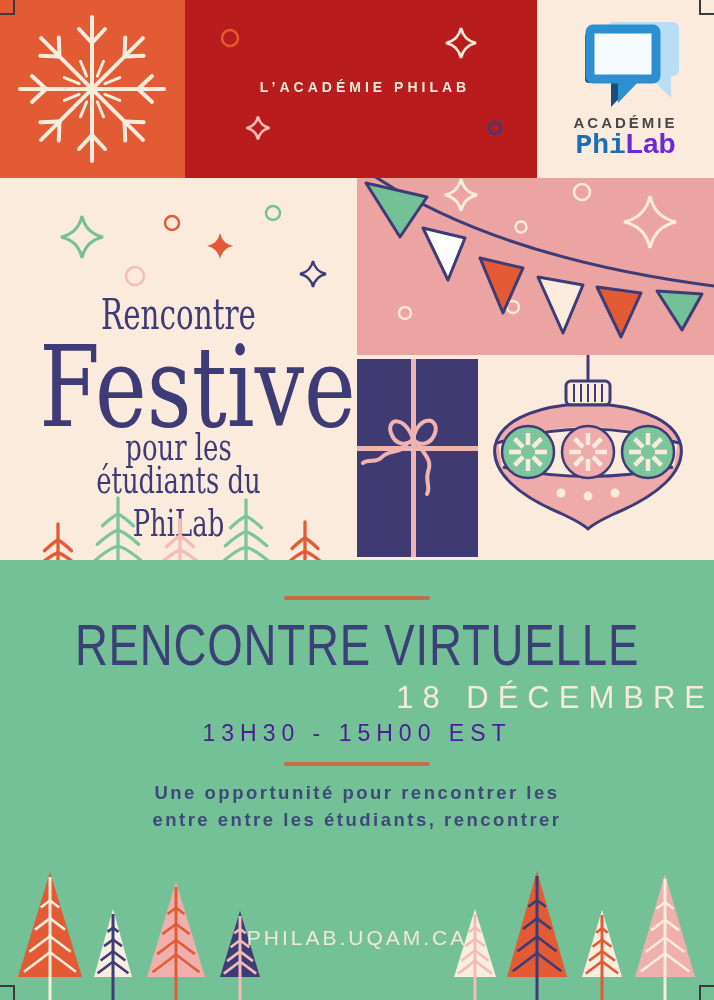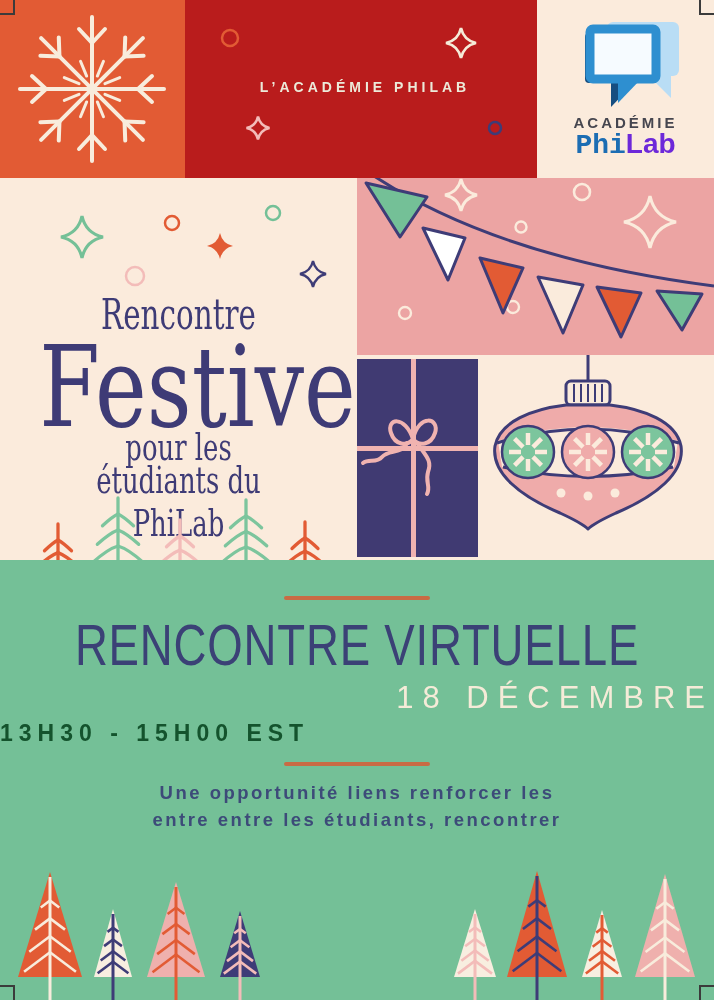--- a/index.html
+++ b/index.html
@@ -34,22 +34,22 @@
   .t-pour{top:224px;font-size:37px;transform:scaleX(.70);}
   .t-etud{top:257px;font-size:37px;transform:scaleX(.70);}
   
   .section-bottom{left:0;top:560px;width:714px;height:440px;background:#74c097;}
   .divider{left:284px;width:146px;height:4px;background:#c96b44;border-radius:2px;}
   .d1{top:36px;} .d2{top:202px;}
   .event-heading{left:0;right:0;top:52px;text-align:center;color:#3b4176;
     font-size:57px;font-weight:400;letter-spacing:1px;transform:scaleX(.80);white-space:nowrap;}
   .event-date{left:0;right:0;top:120px;text-align:right;color:#f5ebd8;
     font-size:31px;letter-spacing:9px;font-weight:400;}
-  .event-time{left:0;right:0;top:160px;text-align:left;color:#14532d;
-    font-size:23px;letter-spacing:6px;font-weight:700;}
+  .event-time{left:0;right:0;top:160px;text-align:center;color:#4c1d95;
+    font-size:23px;letter-spacing:6px;font-weight:400;}
   .event-desc{left:0;right:0;top:219px;text-align:center;color:#3d4b79;
     font-size:18.5px;letter-spacing:2.5px;line-height:27px;font-weight:bold;}
   .website{left:0;right:0;top:366px;text-align:center;color:#f0e7d6;
     font-size:21px;letter-spacing:3px;font-weight:400;z-index:3;}
   .forest{left:0;bottom:0;z-index:2;}
   
   .crop{width:13px;height:13px;border:2px solid #3b3b3b;background:transparent;z-index:5;}
   .crop.tl{left:-2px;top:-2px;} .crop.tr{right:-2px;top:-2px;}
   .crop.bl{left:-2px;bottom:-2px;} .crop.br{right:-2px;bottom:-2px;}
 </style>
@@ -271,23 +271,24 @@
     </svg>
   </div>
 
   <div class="abs section-bottom">
     <div class="abs divider d1"></div>
     <div class="abs event-heading">RENCONTRE VIRTUELLE</div>
     <div class="abs event-date">18 DÉCEMBRE</div>
     <div class="abs event-time">13H30 - 15H00 EST</div>
     <div class="abs divider d2"></div>
     <div class="abs event-desc">
-      <div>Une opportunité liens renforcer les</div>
+      <div>Une opportunité pour rencontrer les</div>
       <div>entre entre les étudiants, rencontrer</div>
     </div>
+    <div class="abs website">PHILAB.UQAM.CA</div>
     <svg id="forest" class="abs forest" width="714" height="140" viewBox="0 0 714 140">
         <g>
           <path d="M 18,117 L 50,12 L 82,117 Z" fill="#e25b34"></path>
           <line x1="50" y1="17" x2="50" y2="140" stroke="#f8ecdc" stroke-width="3"></line>
           <line x1="50" y1="40.5312" x2="40.784" y2="47.443200000000004" stroke="#f8ecdc" stroke-width="2.6"></line>
           <line x1="50" y1="40.5312" x2="59.216" y2="47.443200000000004" stroke="#f8ecdc" stroke-width="2.6"></line>
           <line x1="50" y1="58.36319999999999" x2="35.024" y2="69.59519999999999" stroke="#f8ecdc" stroke-width="2.6"></line>
           <line x1="50" y1="58.36319999999999" x2="64.976" y2="69.59519999999999" stroke="#f8ecdc" stroke-width="2.6"></line>
           <line x1="50" y1="76.1952" x2="29.264" y2="91.74719999999999" stroke="#f8ecdc" stroke-width="2.6"></line>
           <line x1="50" y1="76.1952" x2="70.736" y2="91.74719999999999" stroke="#f8ecdc" stroke-width="2.6"></line>

